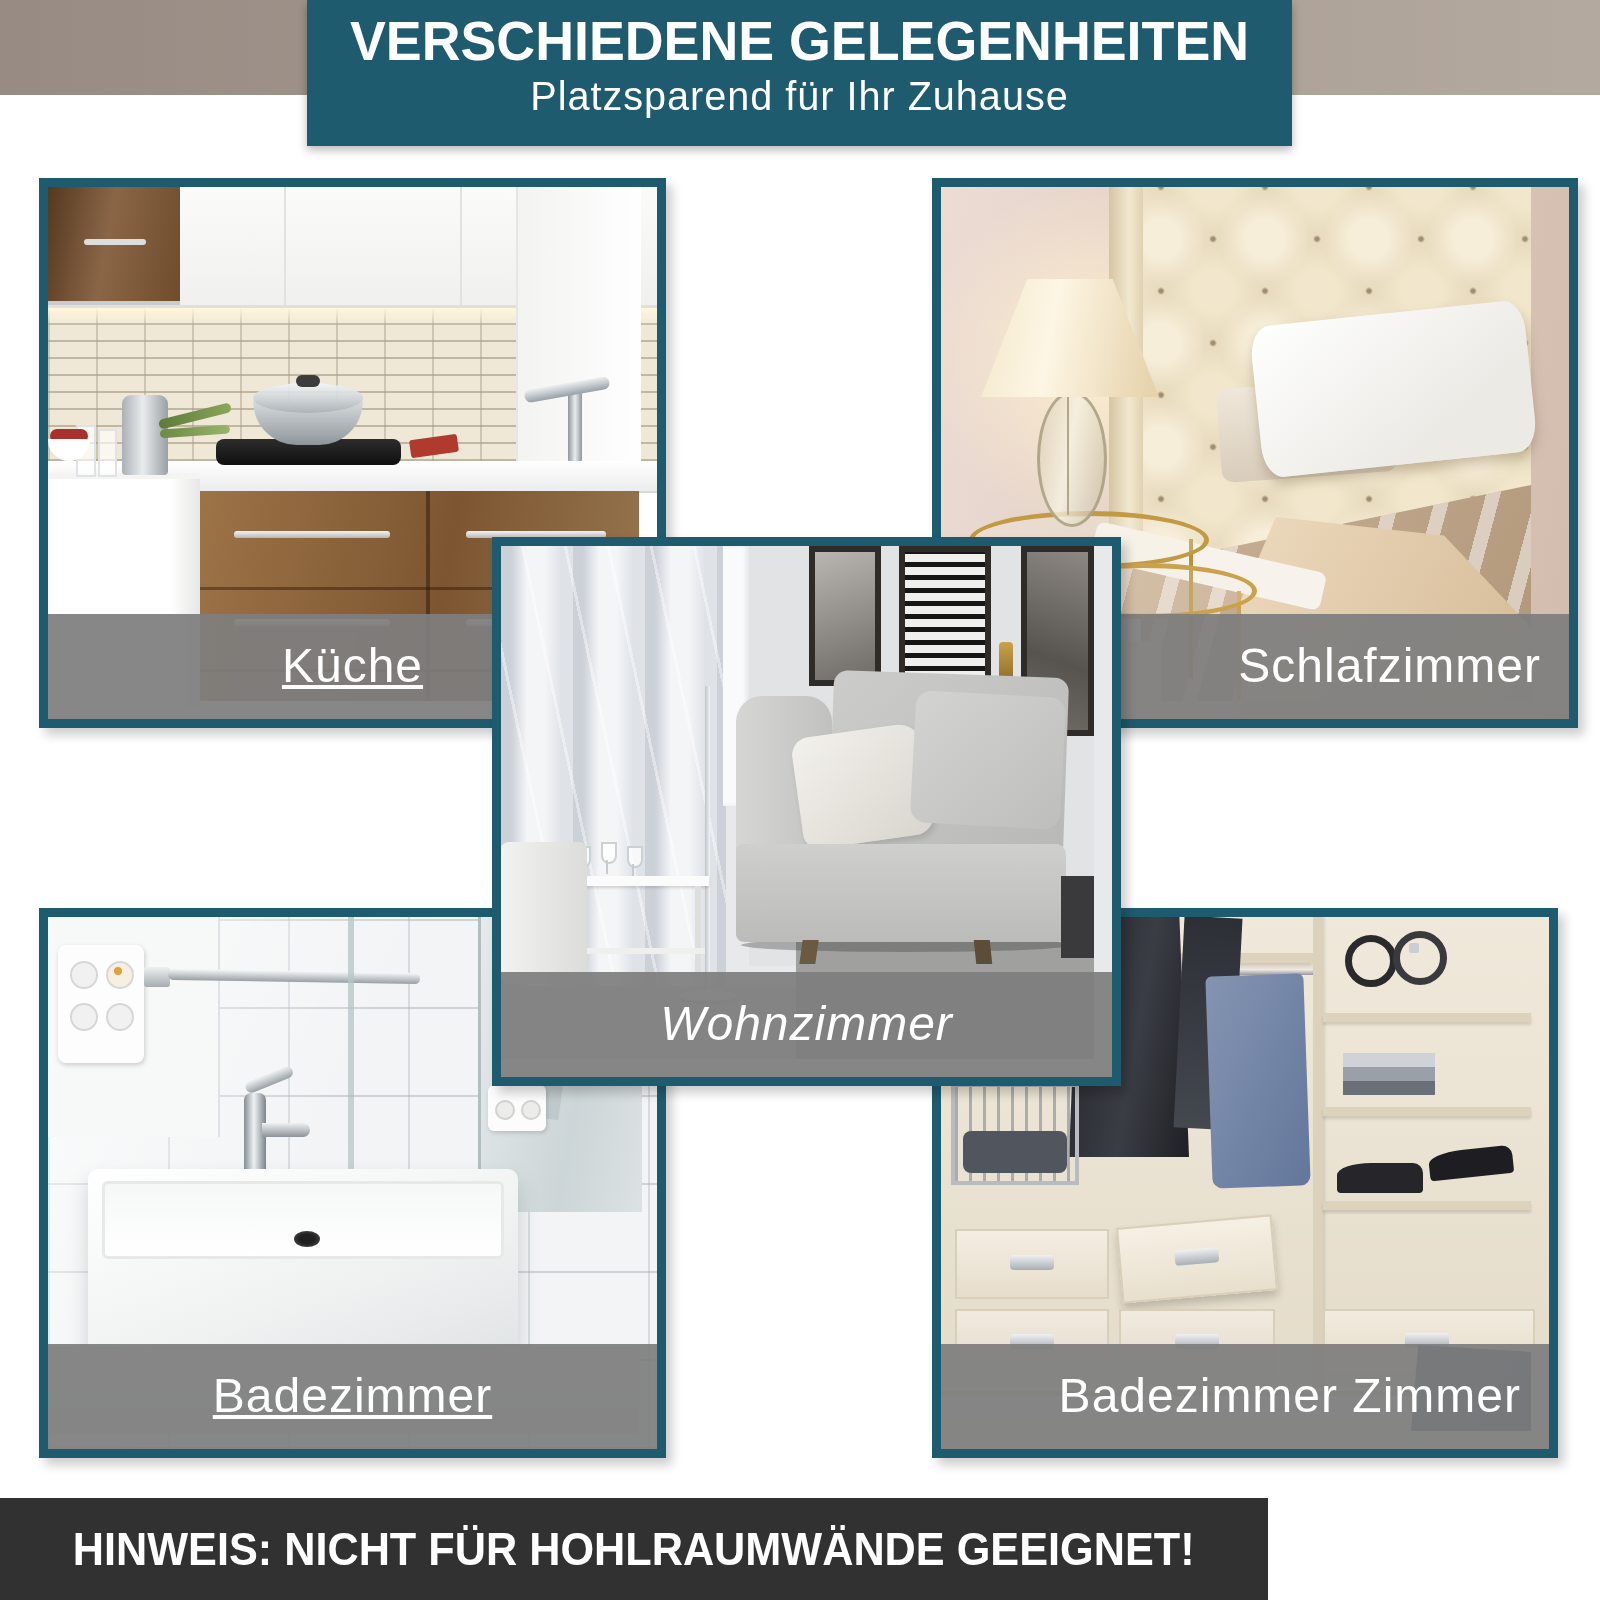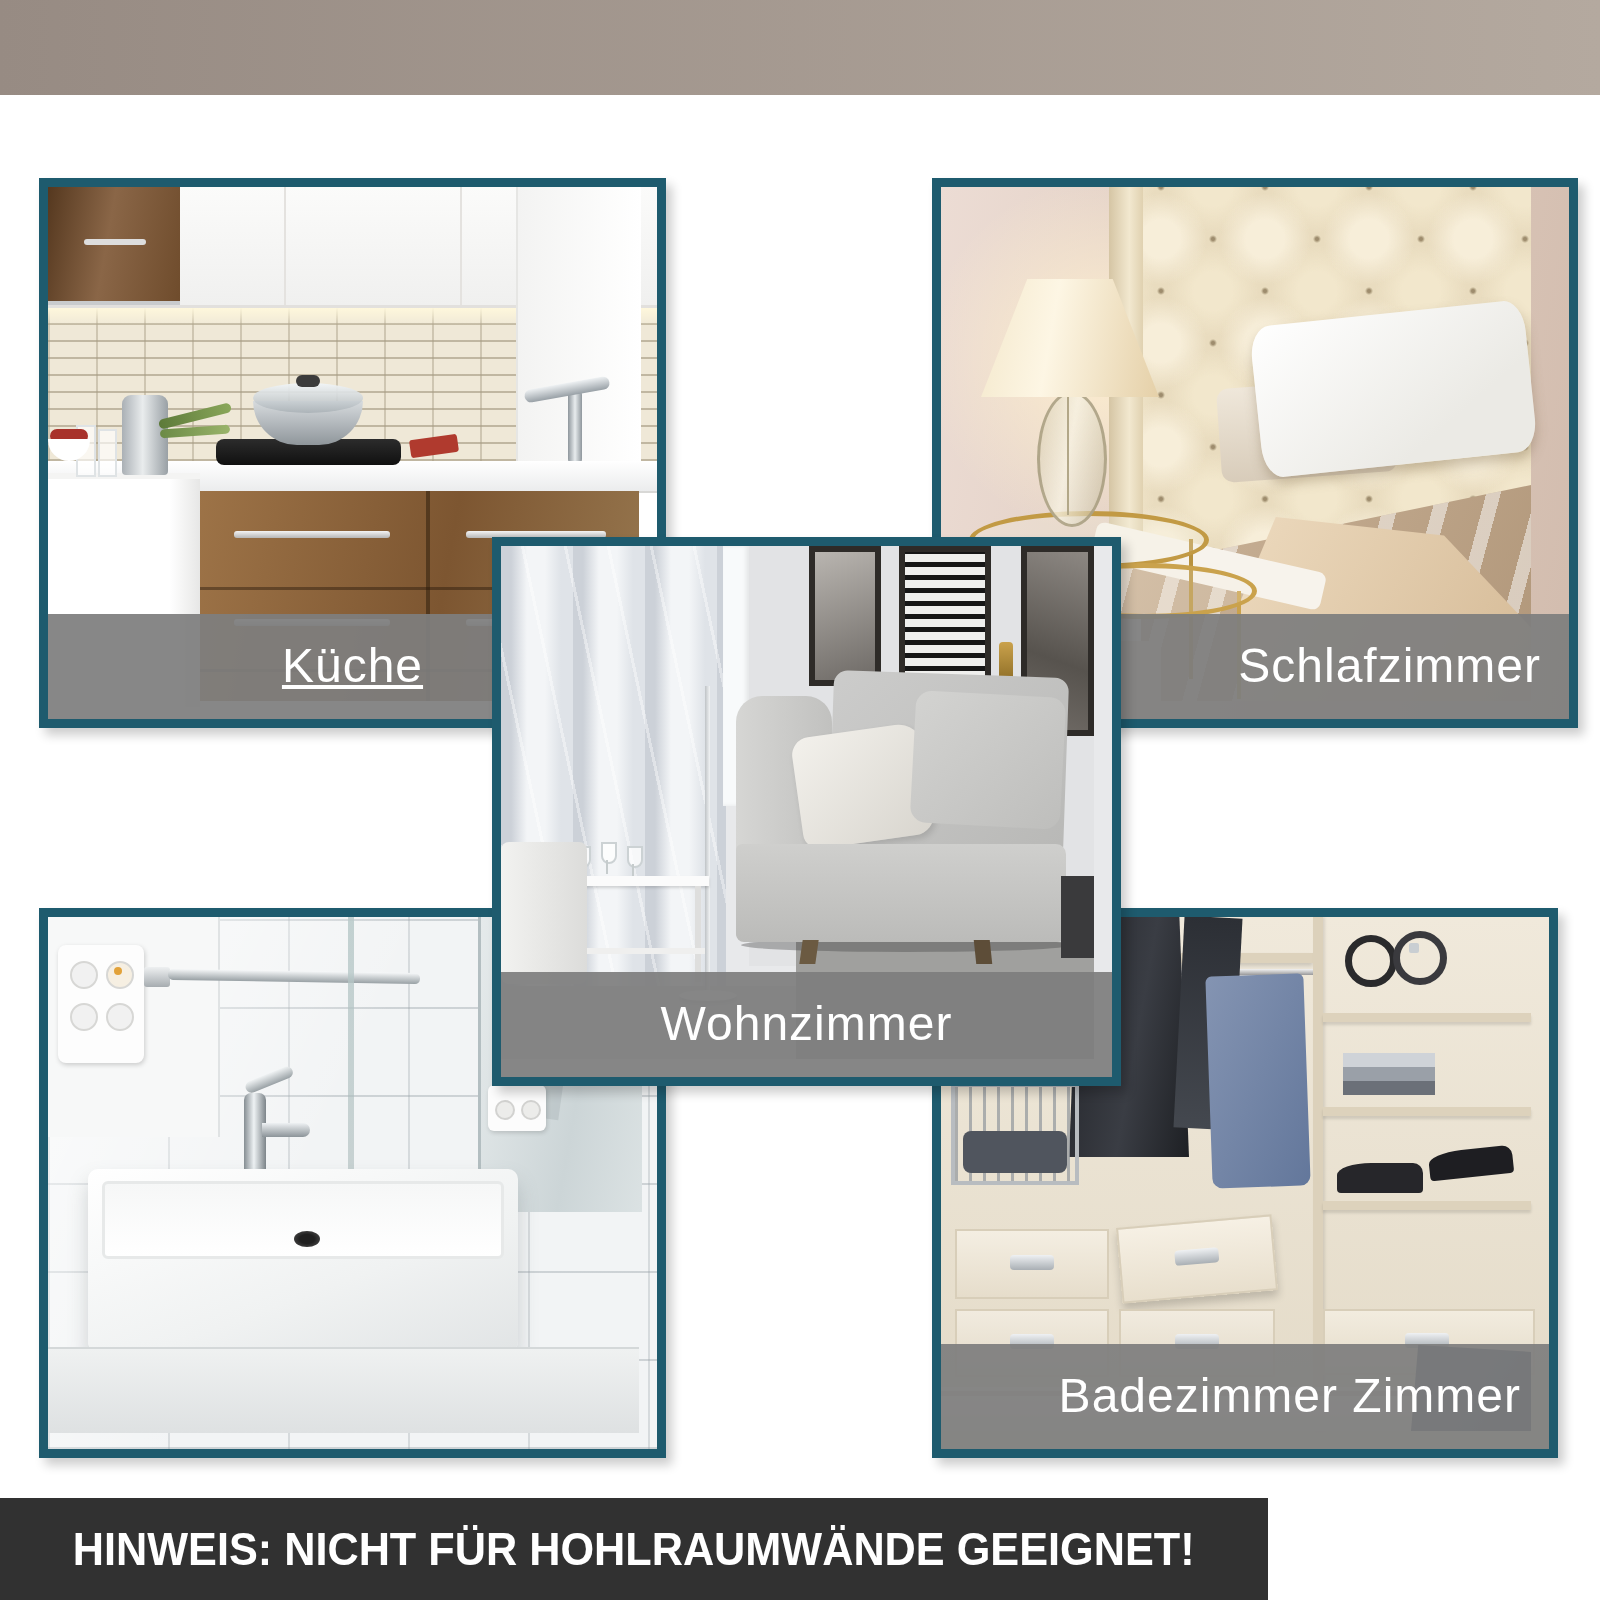--- a/index.html
+++ b/index.html
@@ -28,20 +28,24 @@
   .footer-note{display:inline-block;color:#fff;font-weight:bold;font-size:47px;line-height:102px;
     transform:scaleX(.92);white-space:nowrap;}
 </style>
 </head>
 <body>
 
 <div id="stage">
 
   <div class="a topstrip"></div>
 
+  <div class="a banner">
+    <span class="banner-title">VERSCHIEDENE GELEGENHEITEN</span>
+    <span class="banner-sub">Platzsparend für Ihr Zuhause</span>
+  </div>
 
   <div class="panel" style="left:39px;top:178px;width:609px;height:532px;z-index:10;">
     <div class="scene">
       <div class="a" style="left:0;top:0;width:100%;height:118px;background:linear-gradient(#fbfbfa,#f0f0ef);border-bottom:3px solid #e2e0dd;"></div>
       <div class="a" style="left:236px;top:0;width:2px;height:118px;background:#e4e2df;"></div>
       <div class="a" style="left:412px;top:0;width:2px;height:118px;background:#e4e2df;"></div>
       <div class="a" style="left:0;top:0;width:132px;height:114px;background:linear-gradient(100deg,#55381f,#8a6647 45%,#6f4c2c);border-bottom:4px solid #c9cbcd;"></div>
       <div class="a" style="left:36px;top:52px;width:62px;height:6px;background:#ddd;border-radius:3px;"></div>
       <div class="a" style="left:0;top:121px;width:100%;height:153px;background-color:#efe8d7;background-image:repeating-linear-gradient(0deg,rgba(167,156,132,.65) 0 2px,transparent 2px 17px),repeating-linear-gradient(90deg,rgba(167,156,132,.45) 0 2px,transparent 2px 48px);"></div>
       <div class="a" style="left:0;top:121px;width:100%;height:18px;background:linear-gradient(rgba(255,248,220,.95),rgba(255,248,220,0));"></div>
@@ -123,20 +127,21 @@
       </div>
       <div class="a" style="left:198px;top:166px;width:50px;height:12px;background:linear-gradient(#f0f3f4,#99a1a5);border-radius:6px;transform:rotate(-22deg);transform-origin:left center;"></div>
       <div class="a" style="left:196px;top:176px;width:22px;height:82px;background:linear-gradient(90deg,#868e93,#eef2f4 45%,#7d858a);border-radius:7px 7px 2px 2px;"></div>
       <div class="a" style="left:214px;top:206px;width:48px;height:14px;background:linear-gradient(#eef1f3,#8c9499);border-radius:0 8px 8px 0;"></div>
       <div class="a" style="left:40px;top:252px;width:430px;height:186px;background:linear-gradient(160deg,#ffffff,#f0f2f2 60%,#e1e4e5);border-radius:10px 10px 14px 14px;box-shadow:0 12px 20px rgba(100,110,115,.28);">
         <div class="a" style="left:14px;top:12px;right:14px;height:72px;border:3px solid #e7e9e9;border-radius:6px;background:linear-gradient(#f6f7f7,#ffffff);"></div>
         <div class="a" style="left:206px;top:62px;width:26px;height:16px;background:radial-gradient(#202020 40%,#555);border-radius:50%;"></div>
       </div>
       <div class="a" style="left:0;top:430px;width:591px;height:84px;background:linear-gradient(#eff1f1,#dee1e2);border-top:2px solid #d4d8d9;"></div>
     </div>
+    <div class="plabel lab-left">Badezimmer</div>
   </div>
 
   <div class="panel" style="left:932px;top:908px;width:608px;height:532px;z-index:10;">
     <div class="scene" style="background-color:#ebe3d3;background-image:linear-gradient(180deg,#f0e9db,#e3dac7),repeating-linear-gradient(90deg,rgba(200,188,165,.35) 0 3px,transparent 3px 60px);">
       <div class="a" style="left:0;top:36px;width:372px;height:10px;background:#ddd2bc;box-shadow:0 3px 4px rgba(0,0,0,.15);"></div>
       <div class="a" style="left:0;top:52px;width:372px;height:6px;background:linear-gradient(#f2f2f2,#99999a);"></div>
       <div class="a" style="left:128px;top:0;width:120px;height:240px;background:linear-gradient(100deg,#23252a,#3a3d44 55%,#1e2024);clip-path:polygon(8% 0,92% 0,100% 100%,0 100%);"></div>
       <div class="a" style="left:238px;top:0;width:58px;height:212px;background:linear-gradient(#2c2f35,#44484f);transform:rotate(3deg);"></div>
       <div class="a" style="left:268px;top:58px;width:98px;height:212px;background:linear-gradient(115deg,#8494b2,#63779b);border-radius:6px 6px 10px 10px;transform:rotate(-2deg);"></div>
       <div class="a" style="left:10px;top:56px;width:120px;height:94px;border:4px solid #b8bcc0;background:repeating-linear-gradient(90deg,rgba(150,155,160,.75) 0 3px,transparent 3px 14px);">
@@ -174,21 +179,21 @@
       <div class="a" style="left:382px;top:392px;width:208px;height:62px;background:linear-gradient(#f2ecdf,#e4dbc8);border:2px solid #d8ceb9;">
         <div class="a" style="left:80px;top:22px;width:44px;height:15px;background:linear-gradient(#eff1f3,#a9afb4);border-radius:4px;"></div>
       </div>
       <div class="a" style="left:0;top:470px;width:590px;height:44px;background:linear-gradient(#efeae2,#e1dbd1);"></div>
       <div class="a" style="left:0;top:474px;width:590px;height:5px;background:#cfc8ba;"></div>
       <div class="a" style="left:470px;top:428px;width:120px;height:86px;background:linear-gradient(120deg,#31405e,#22304a);clip-path:polygon(6% 0,100% 8%,100% 100%,0 100%);"></div>
     </div>
     <div class="plabel lab-right">Badezimmer Zimmer</div>
   </div>
 
-  <div class="panel" style="left:492px;top:537px;width:611px;height:531px;z-index:20;">
+  <div class="panel" style="left:492px;top:537px;width:611px;height:531px;z-index:20;font-style:italic;">
     <div class="scene" style="background:#e8e9eb;">
       <div class="a" style="left:0;top:0;width:225px;height:513px;background:repeating-linear-gradient(90deg,#ccd1d8 0 10px,#f3f5f7 26px 44px,#dfe3e8 60px 72px);"></div>
       <div class="a" style="left:0;top:0;width:225px;height:513px;background:repeating-linear-gradient(78deg,rgba(255,255,255,.4) 0 3px,transparent 3px 42px);"></div>
       <div class="a" style="left:222px;top:0;width:26px;height:260px;background:#f8fafb;box-shadow:inset -3px 0 4px rgba(0,0,0,.08);"></div>
       <div class="a" style="left:248px;top:0;width:345px;height:420px;background:#e2e3e5;"></div>
       <div class="a" style="left:308px;top:0;width:72px;height:140px;background:#2e2b28;">
         <div class="a" style="left:6px;top:6px;right:6px;bottom:6px;background:linear-gradient(160deg,#b9b5b0,#6e6a66);"></div>
       </div>
       <div class="a" style="left:398px;top:0;width:92px;height:170px;background:#2e2b28;">
         <div class="a" style="left:6px;top:6px;right:6px;bottom:6px;background:repeating-linear-gradient(0deg,#161616 0 5px,#efefed 5px 13px);"></div>

